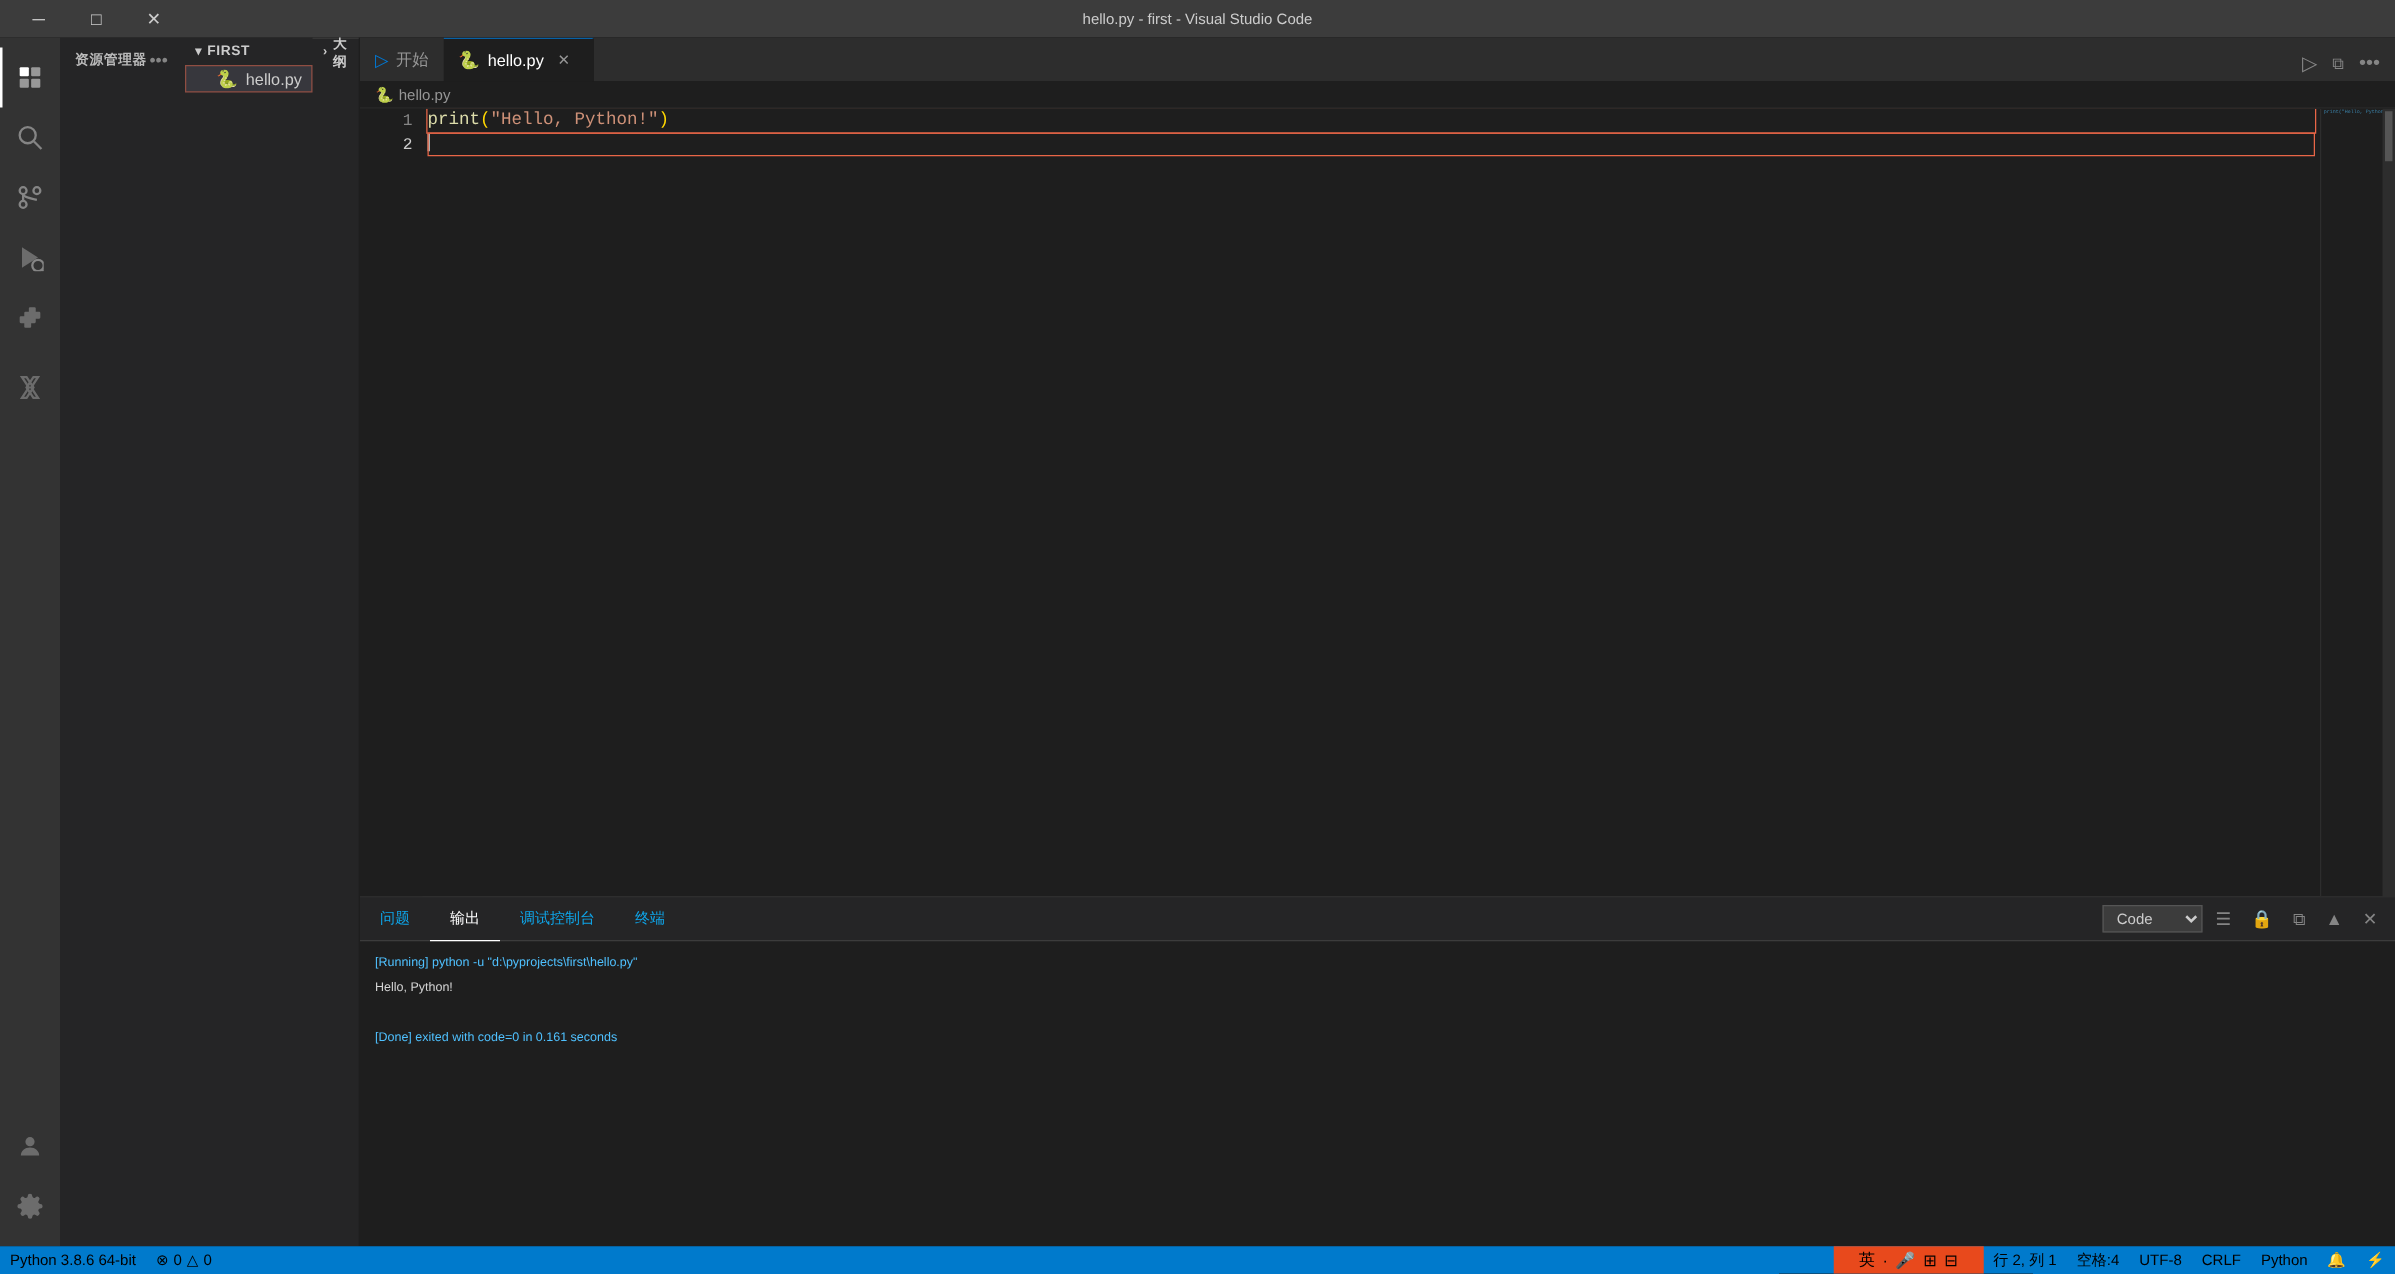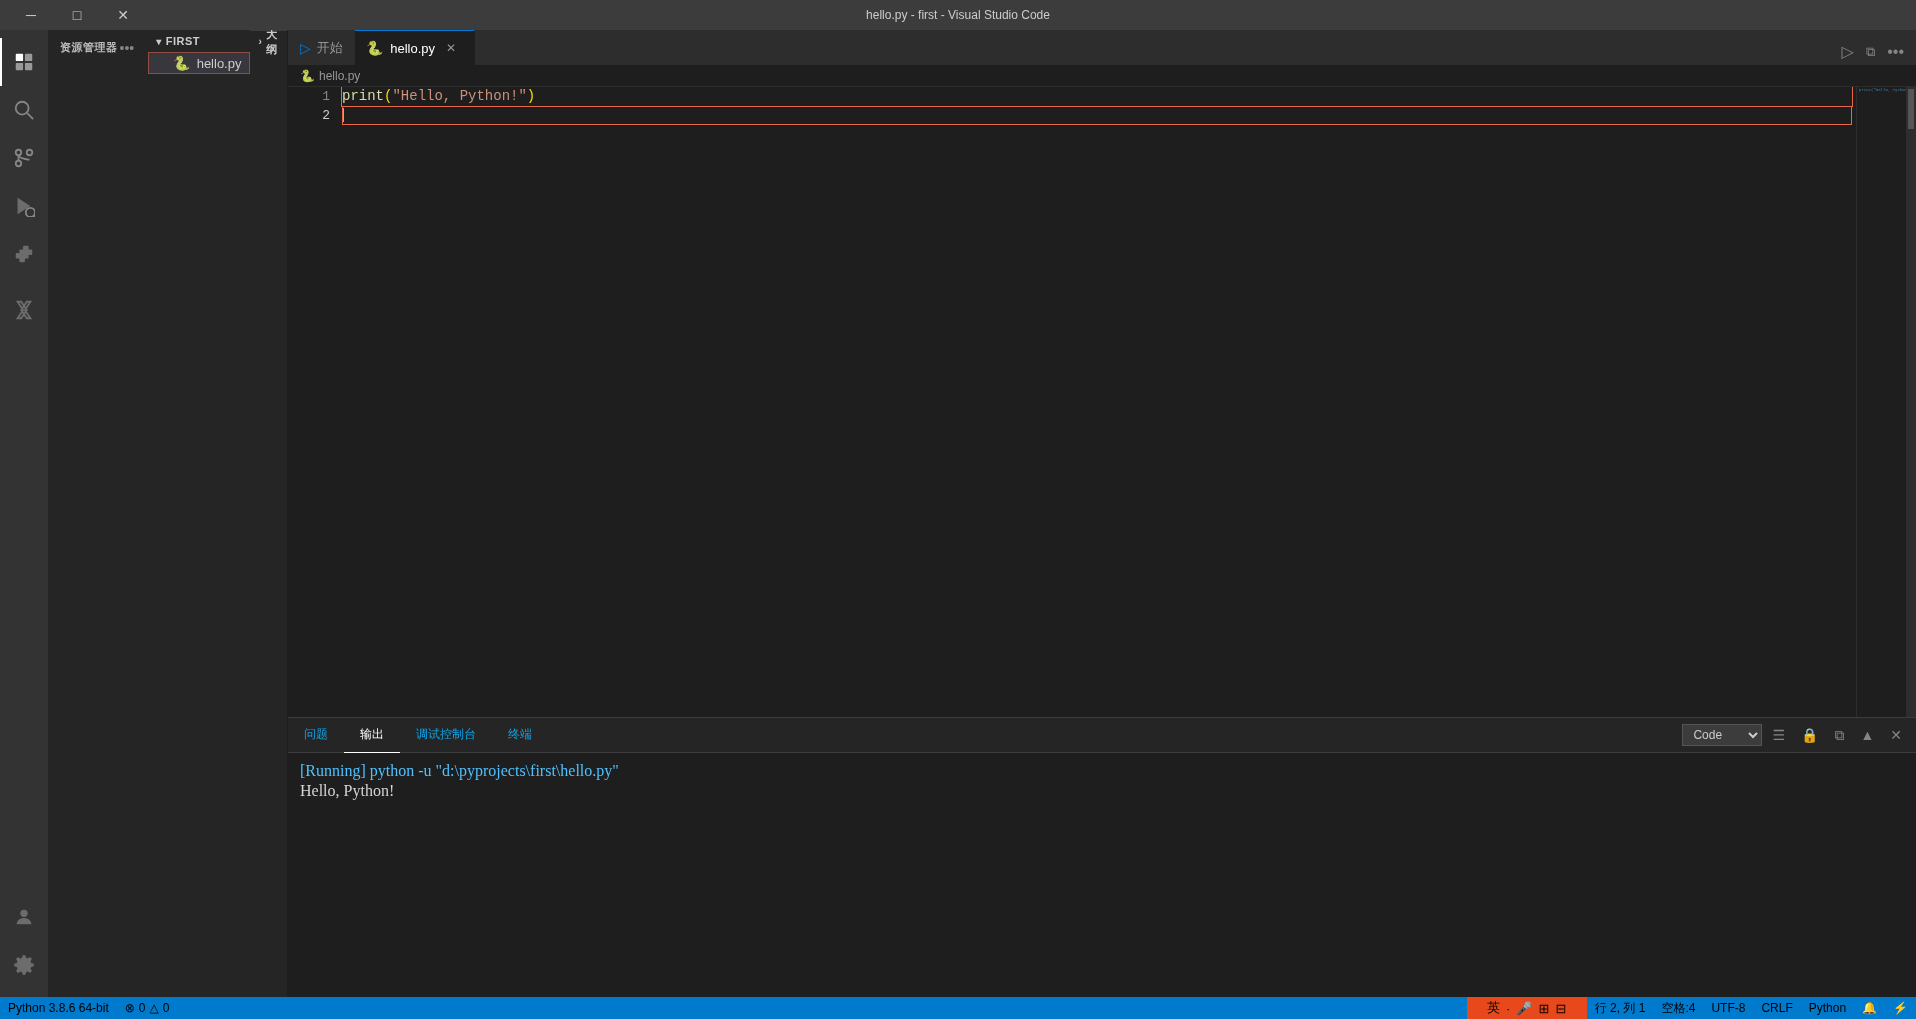--- a/index.html
+++ b/index.html
@@ -393,22 +393,22 @@
       color: #cccccc;
       border: 1px solid #555;
       padding: 2px 6px;
       font-size: 12px;
       cursor: pointer;
       min-width: 80px;
     }
     .panel-content {
       flex: 1;
       padding: 8px 12px;
-      font-family: Liberation Serif, serif;
-      font-size: 16px;
+      font-family: Liberation Sans, sans-serif;
+      font-size: 10px;
       overflow-y: auto;
     }
     .terminal-line {
       line-height: 20px;
       white-space: pre;
     }
     .terminal-cmd { color: #4fc1ff; }
     .terminal-output { color: #d4d4d4; }
     .terminal-done { color: #4fc1ff; }
 
@@ -596,20 +596,21 @@
           <span class="panel-control-btn">🔒</span>
           <span class="panel-control-btn">⧉</span>
           <span class="panel-control-btn">▲</span>
           <span class="panel-control-btn">✕</span>
         </div>
       </div>
       <div class="panel-content">
         <div class="terminal-line terminal-cmd">[Running] python -u "d:\pyprojects\first\hello.py"</div>
         <div class="terminal-line terminal-output">Hello, Python!</div>
         <div class="terminal-line">&nbsp;</div>
+        <div class="terminal-line terminal-done">[Done] exited with code=0 in 0.161 seconds</div>
       </div>
     </div>
   </div>
 </div>
 
 <div class="status-bar">
   <div class="status-left">
     <div class="status-item">Python 3.8.6 64-bit</div>
     <div class="status-item">
       <span>⊗</span>

